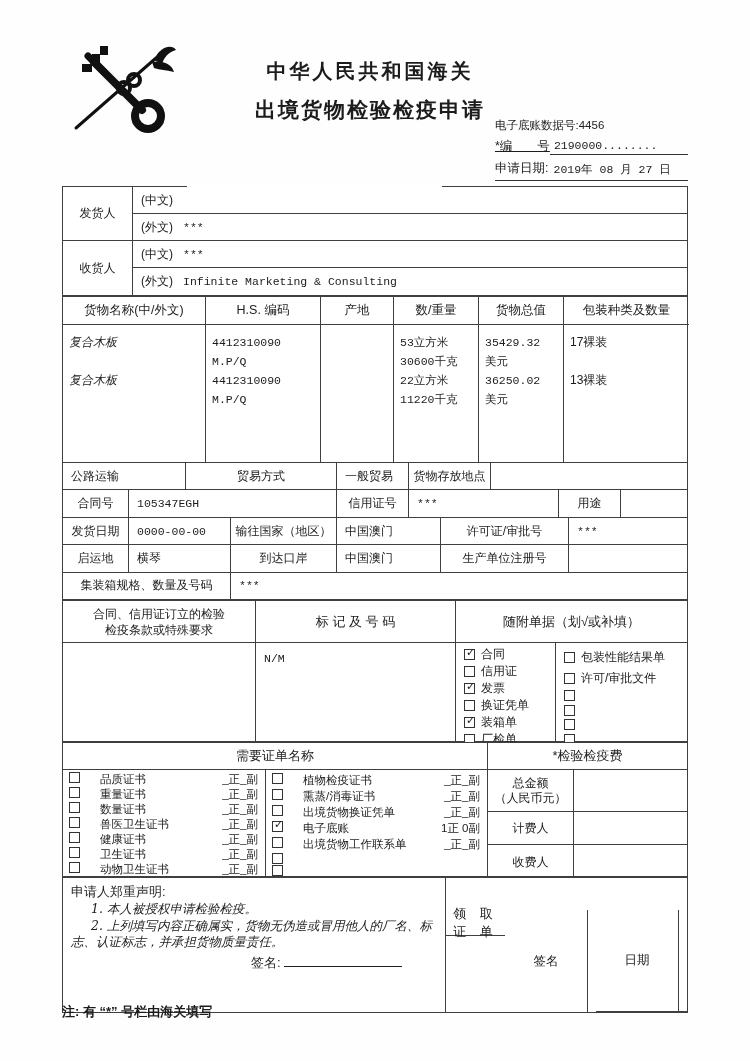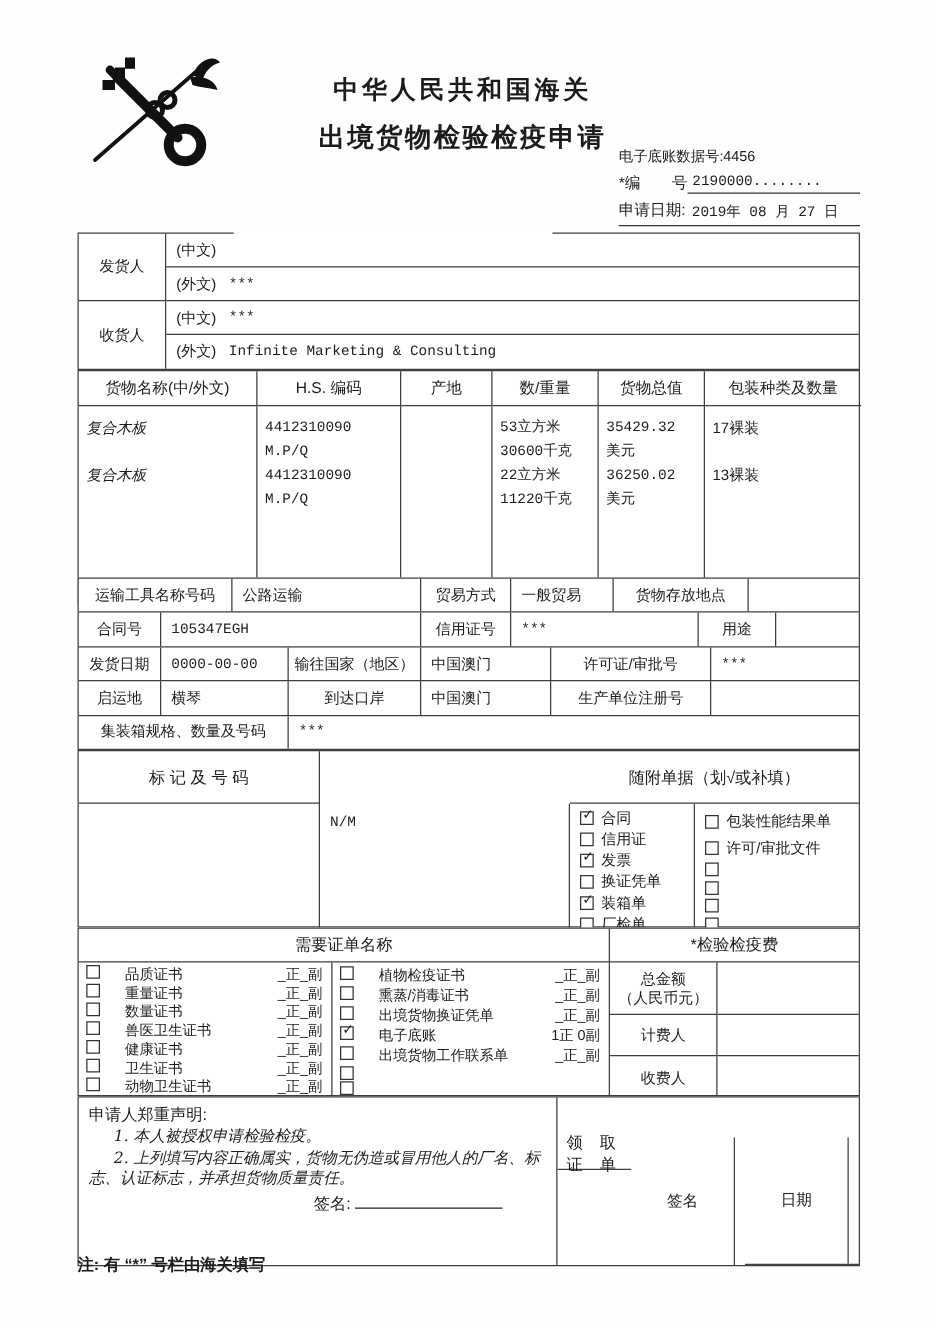--- a/index.html
+++ b/index.html
@@ -65,21 +65,21 @@
       </g>
     </svg>
   </div>
 
   <div class="abs title1" style="left:170px;top:58px;width:400px;">中华人民共和国海关</div>
   <div class="abs title2" style="left:170px;top:96px;width:400px;">出境货物检验检疫申请</div>
 
   <div class="abs inf" style="left:495px;top:118px;width:193px;">
     <div>电子底账数据号:4456</div>
     <div class="infrow">
-      <span style="white-space:pre;font-size:12.5px;">*编　　号</span>
+      <span style="white-space:pre;font-size:12.5px;text-decoration:underline;">*编　　号</span>
       <span class="uline mono" style="font-size:11.5px;">2190000........</span>
     </div>
     <div class="infrow" style="border-bottom:1px solid #333;padding-bottom:3px;">
       <span style="font-size:12.5px;">申请日期:</span>
       <span class="mono" style="font-size:11.5px;padding-left:5px;white-space:pre;">2019年 08 月 27 日</span>
     </div>
   </div>
 
   <div class="sec" style="top:186px;height:110px;display:grid;grid-template-columns:70px 1fr;grid-template-rows:repeat(4,1fr);">
     <div class="cell lab br bb" style="grid-row:1/3;">发货人</div>
@@ -127,21 +127,20 @@
 美元
 36250.02
 美元</div>
     <div class="cell gbody pre" style="font-size:12px;">17裸装
 
 13裸装</div>
   </div>
 
   <div class="sec" style="top:462px;height:138px;display:flex;flex-direction:column;">
     <div class="row bb" style="flex:1;grid-template-columns:123px 151px 72px 82px 108px 1fr;">
-      <div class="cell lab br">运输工具名称号码</div>
       <div class="cell val br" style="font-size:12px;">公路运输</div>
       <div class="cell lab br">贸易方式</div>
       <div class="cell val br" style="font-size:12px;">一般贸易</div>
       <div class="cell lab br">货物存放地点</div>
       <div class="cell val"></div>
     </div>
     <div class="row bb" style="flex:1;grid-template-columns:66px 208px 72px 150px 62px 1fr;">
       <div class="cell lab br">合同号</div>
       <div class="cell val br mono">105347EGH</div>
       <div class="cell lab br">信用证号</div>
@@ -165,20 +164,22 @@
       <div class="cell lab br">生产单位注册号</div>
       <div class="cell val"></div>
     </div>
     <div class="row" style="flex:1;grid-template-columns:168px 1fr;">
       <div class="cell lab br">集装箱规格、数量及号码</div>
       <div class="cell val mono">***</div>
     </div>
   </div>
 
   <div class="sec" style="top:600px;height:142px;display:grid;grid-template-columns:193px 200px 100px 1fr;grid-template-rows:42px 1fr;">
+    <div class="cell lab br bb pre" style="line-height:16px;">合同、信用证订立的检验
+检疫条款或特殊要求</div>
     <div class="hdr br bb" style="white-space:pre;">标 记 及 号 码</div>
     <div class="hdr bb" style="grid-column:3/5;">随附单据（划√或补填）</div>
     <div class="cell br"></div>
     <div class="br mono" style="padding:9px 8px;font-size:11.5px;box-sizing:border-box;">N/M</div>
     <div class="br" style="display:flex;flex-direction:column;justify-content:space-evenly;box-sizing:border-box;padding:3px 0;">
       <div class="ckrow">
           <span class="cb">
             <i class="mk">✓</i>
           </span>
           <span>合同</span>

